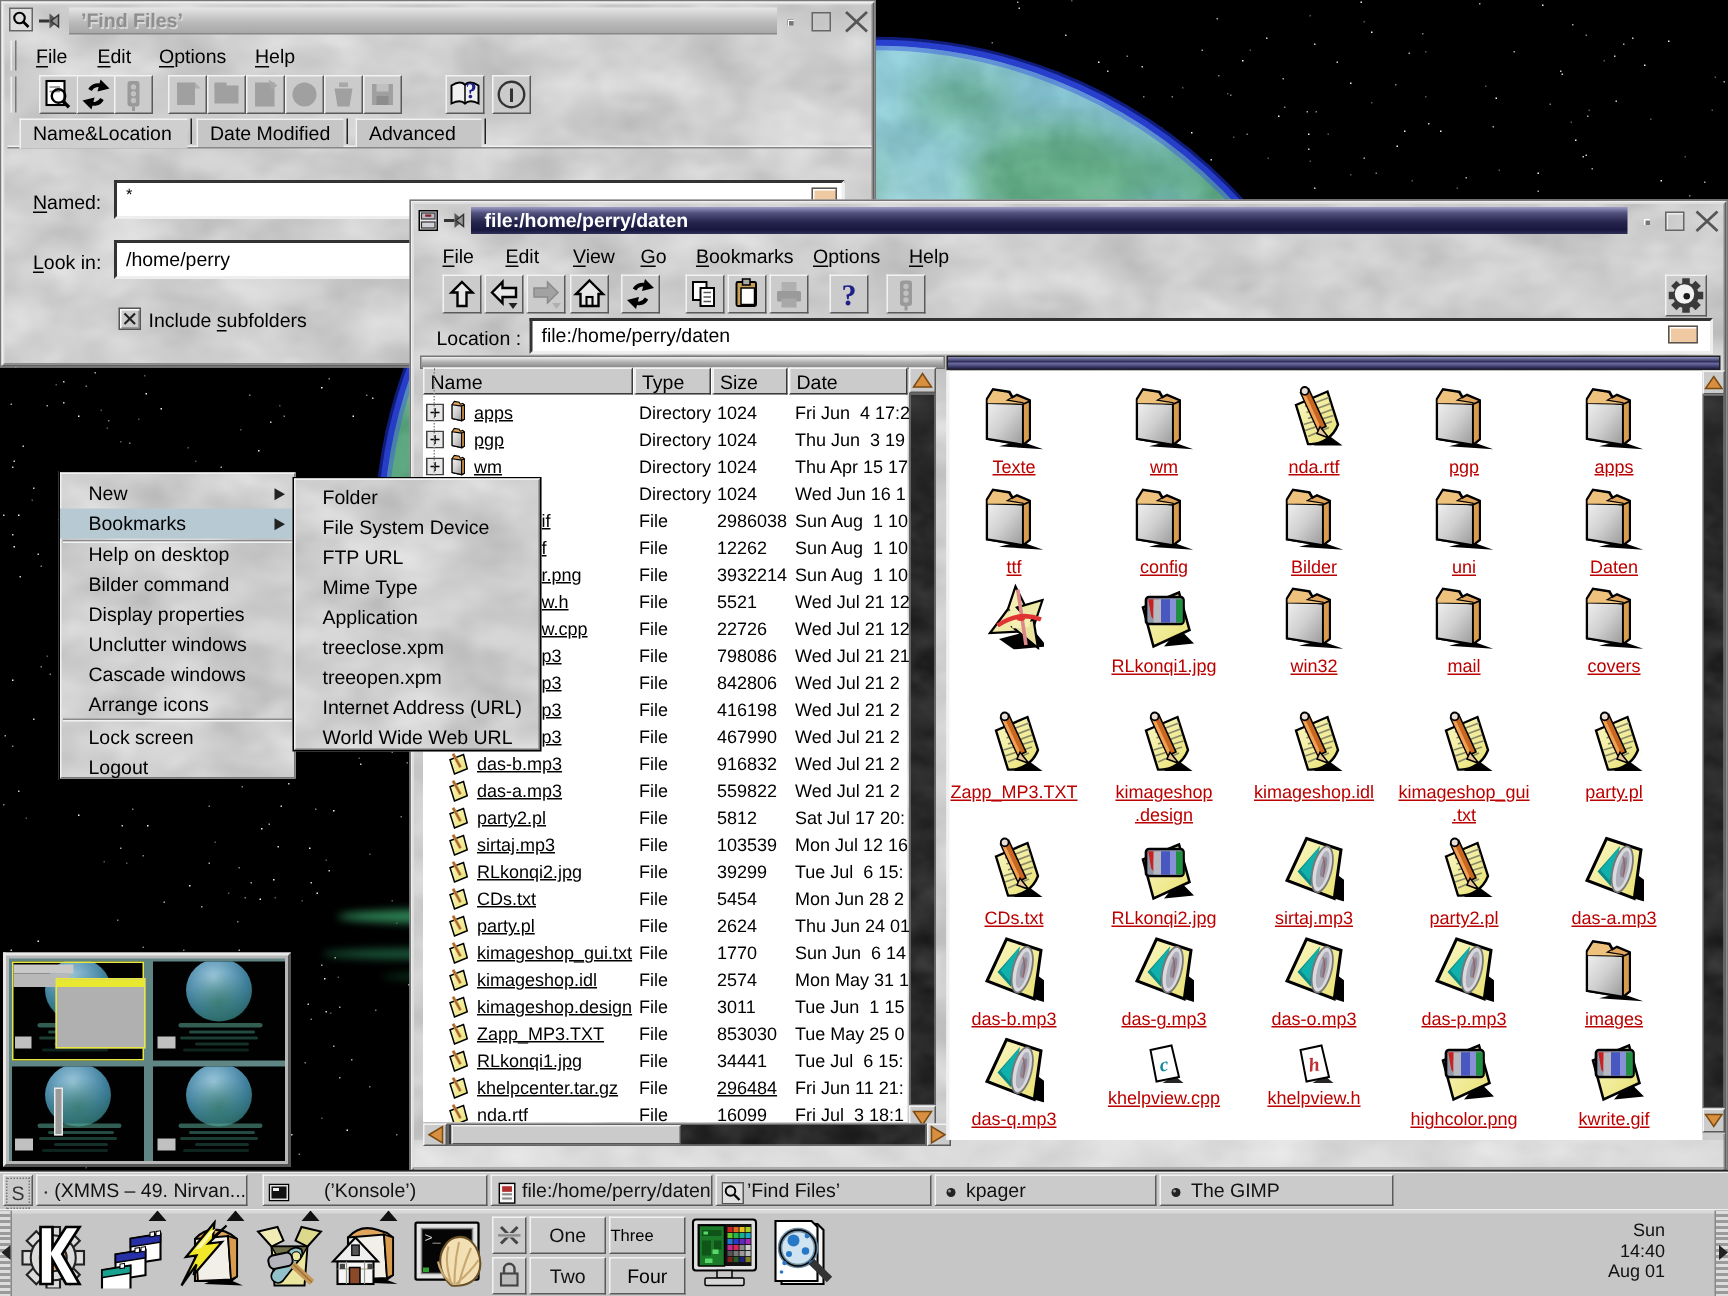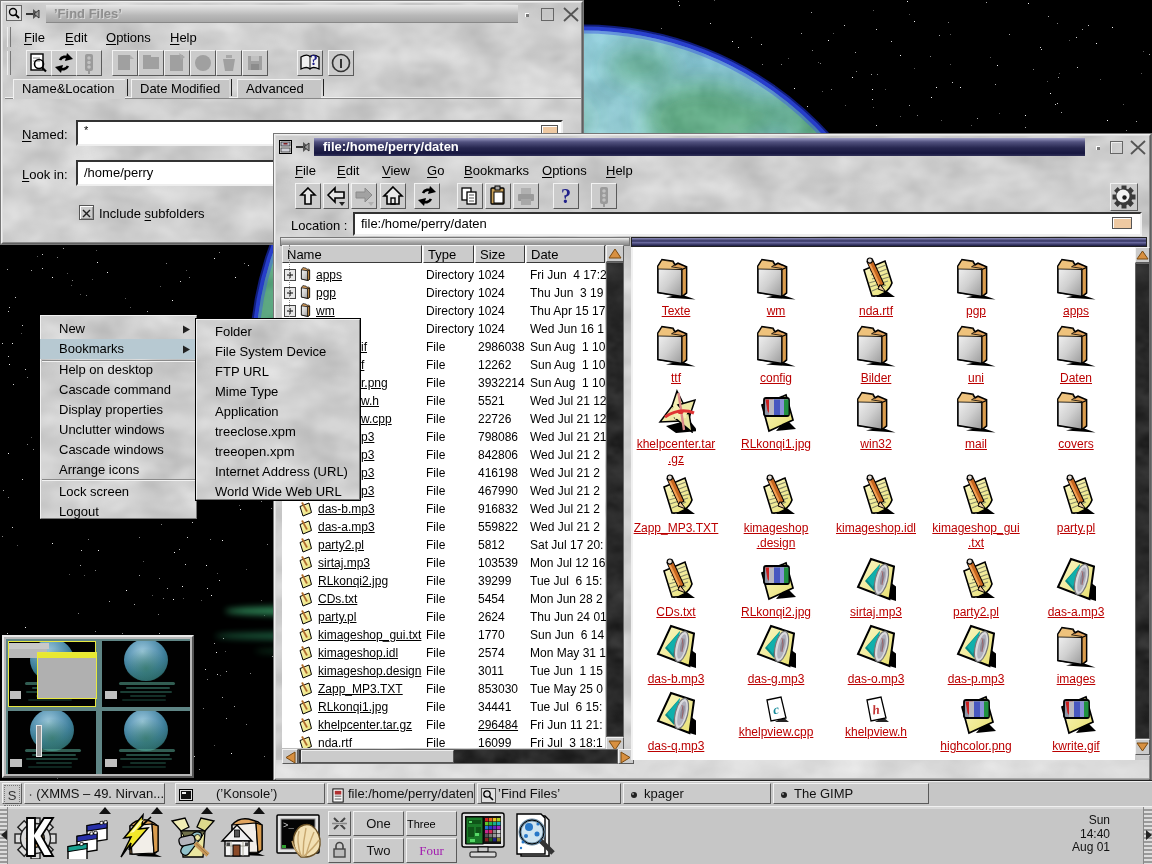--- a/index.html
+++ b/index.html
@@ -732,24 +732,20 @@
       <polygon points="10,37 33,31 42,42 20,44" fill="#000"></polygon>
       <polygon points="21,2 31,22 15,20" fill="#f4efb2" stroke="#000" stroke-width="1.5"></polygon>
       <polygon points="39,11 33,29 22,16" fill="#eee8a6" stroke="#000" stroke-width="1.5"></polygon>
       <polygon points="4,33 16,17 25,32" fill="#f0eaaa" stroke="#000" stroke-width="1.5"></polygon>
       <polygon points="36,43 19,29 33,24" fill="#e8e29e" stroke="#000" stroke-width="1.5"></polygon>
       <polygon points="16,18 32,20 30,29 19,30" fill="#f4efb2"></polygon>
       <line x1="22.5" y1="4" x2="28" y2="41" stroke="#dc8888" stroke-width="2.4"></line>
       <path d="M9,28 Q24,18 38,24" stroke="#e03434" stroke-width="3" fill="none"></path>
       <ellipse cx="24.5" cy="23" rx="3" ry="2" fill="#e03434"></ellipse>
     </svg>
-    <div class="ilabel" style="left:332px;top:303px;width:140px;">
-      <div><span>khelpcenter.tar</span></div>
-      <div><span>.gz</span></div>
-    </div>
     <svg class="abs" style="left:482px;top:255px;width:40px;height:44.0px" width="40" height="44" viewBox="0 0 40 44">
       <polygon points="30,30 40,40 20,42" fill="#000"></polygon>
       <polygon points="6,16 30,6 37,31 13,42" fill="url(#gpage)" stroke="#000" stroke-width="1.7"></polygon>
       <g>
         <rect x="8" y="9" width="25" height="18" rx="2" fill="#9098a8" stroke="#000" stroke-width="1.8"></rect>
         <polygon points="9.5,10.5 17,10.5 13,16 13,24 11.5,22 9.5,10.5" fill="#cc2020"></polygon>
         <rect x="18" y="10.5" width="6" height="15.5" fill="#4858c0"></rect>
         <rect x="24" y="10.5" width="4" height="15.5" fill="#8890d8"></rect>
         <rect x="28" y="10.5" width="4.5" height="15.5" fill="#209040"></rect>
         <rect x="13" y="10.5" width="5" height="15.5" fill="#b8b8c0"></rect>
@@ -1105,21 +1101,21 @@
       <rect width="100%" height="100%" filter="url(#marble)"></rect>
     </svg>
     <div class="abs" style="inset:0;border-top:1px solid #f2f2f2;border-left:1px solid #f2f2f2;border-right:1px solid #777;border-bottom:1px solid #777;"></div>
     <div class="menuitem" style="top:4px;">New<svg class="abs" style="right:6px;top:6px" width="9" height="9" viewBox="0 0 9 9">
         <polygon points="1,0.5 8,4.5 1,8.5" fill="#222"></polygon>
       </svg></div>
     <div class="menuitem" style="top:24px;background:#b7c9d2;">Bookmarks<svg class="abs" style="right:6px;top:6px" width="9" height="9" viewBox="0 0 9 9">
         <polygon points="1,0.5 8,4.5 1,8.5" fill="#222"></polygon>
       </svg></div>
     <div class="menuitem" style="top:45px;">Help on desktop</div>
-    <div class="menuitem" style="top:65px;">Cascade command</div>
+    <div class="menuitem" style="top:65px;">Bilder command</div>
     <div class="menuitem" style="top:85px;">Display properties</div>
     <div class="menuitem" style="top:105px;">Unclutter windows</div>
     <div class="menuitem" style="top:125px;">Cascade windows</div>
     <div class="menuitem" style="top:145px;">Arrange icons</div>
     <div class="menuitem" style="top:167px;">Lock screen</div>
     <div class="menuitem" style="top:187px;">Logout</div>
     <div class="abs" style="left:2px;top:45px;width:153px;height:0;border-top:1px solid #8a8a8a;border-bottom:1px solid #f2f2f2;"></div>
     <div class="abs" style="left:2px;top:164px;width:153px;height:0;border-top:1px solid #8a8a8a;border-bottom:1px solid #f2f2f2;"></div>
   </div>
 <div class="abs" style="left:195px;top:318px;width:166px;height:183px;background:#cecece;border:1px solid #000;">
@@ -1368,21 +1364,21 @@
         <rect x="4" y="10" width="13" height="3" fill="#c6c6c6"></rect>
         <line x1="3" y1="11.5" x2="18" y2="11.5" stroke="#888" stroke-width="1.5"></line>
       </svg></div>
     <div class="btn" style="left:328px;top:31px;width:23px;height:25px;"><svg width="21" height="23" viewBox="0 0 21 23">
         <rect x="5" y="10" width="11" height="8" fill="#bbb" stroke="#444" stroke-width="1.4"></rect>
         <path d="M7,10 V7 a3.5,3.5 0 0 1 7,0 V10" fill="none" stroke="#444" stroke-width="1.6"></path>
       </svg></div>
     <div class="btn" style="left:353px;top:4px;width:51px;height:25px;font-size:13px;color:#111;text-align:center;line-height:24px;">One</div>
     <div class="btn" style="left:353px;top:31px;width:51px;height:25px;font-size:13px;color:#111;text-align:center;line-height:24px;">Two</div>
     <div class="btn" style="left:406px;top:4px;width:51px;height:25px;font-size:11px;color:#000000;text-align:left;line-height:24px;">Three</div>
-    <div class="btn" style="left:406px;top:31px;width:51px;height:25px;font-size:13px;color:#a21caf;text-align:center;line-height:24px;font-family:Liberation Serif, serif;">Four</div>
+    <div class="btn" style="left:406px;top:31px;width:51px;height:25px;font-size:13px;color:#000000;text-align:center;line-height:24px;">Four</div>
     <div class="abs" style="left:458px;top:4px;width:50px;height:50px;"><svg width="50" height="50" viewBox="0 0 50 50">
         <rect x="4" y="2" width="42" height="34" rx="2" fill="#e0e0e0" stroke="#000" stroke-width="1.4"></rect>
         <rect x="7" y="5" width="36" height="28" fill="#111"></rect>
         <rect x="8" y="6" width="17" height="27" fill="#1a7a28" stroke="#000"></rect>
         <g fill="#0f5518">
           <rect x="10" y="9" width="13" height="4"></rect>
           <rect x="10" y="16" width="6" height="10"></rect>
           <rect x="18" y="16" width="5" height="6"></rect>
         </g>
         <g fill="#58d868">

